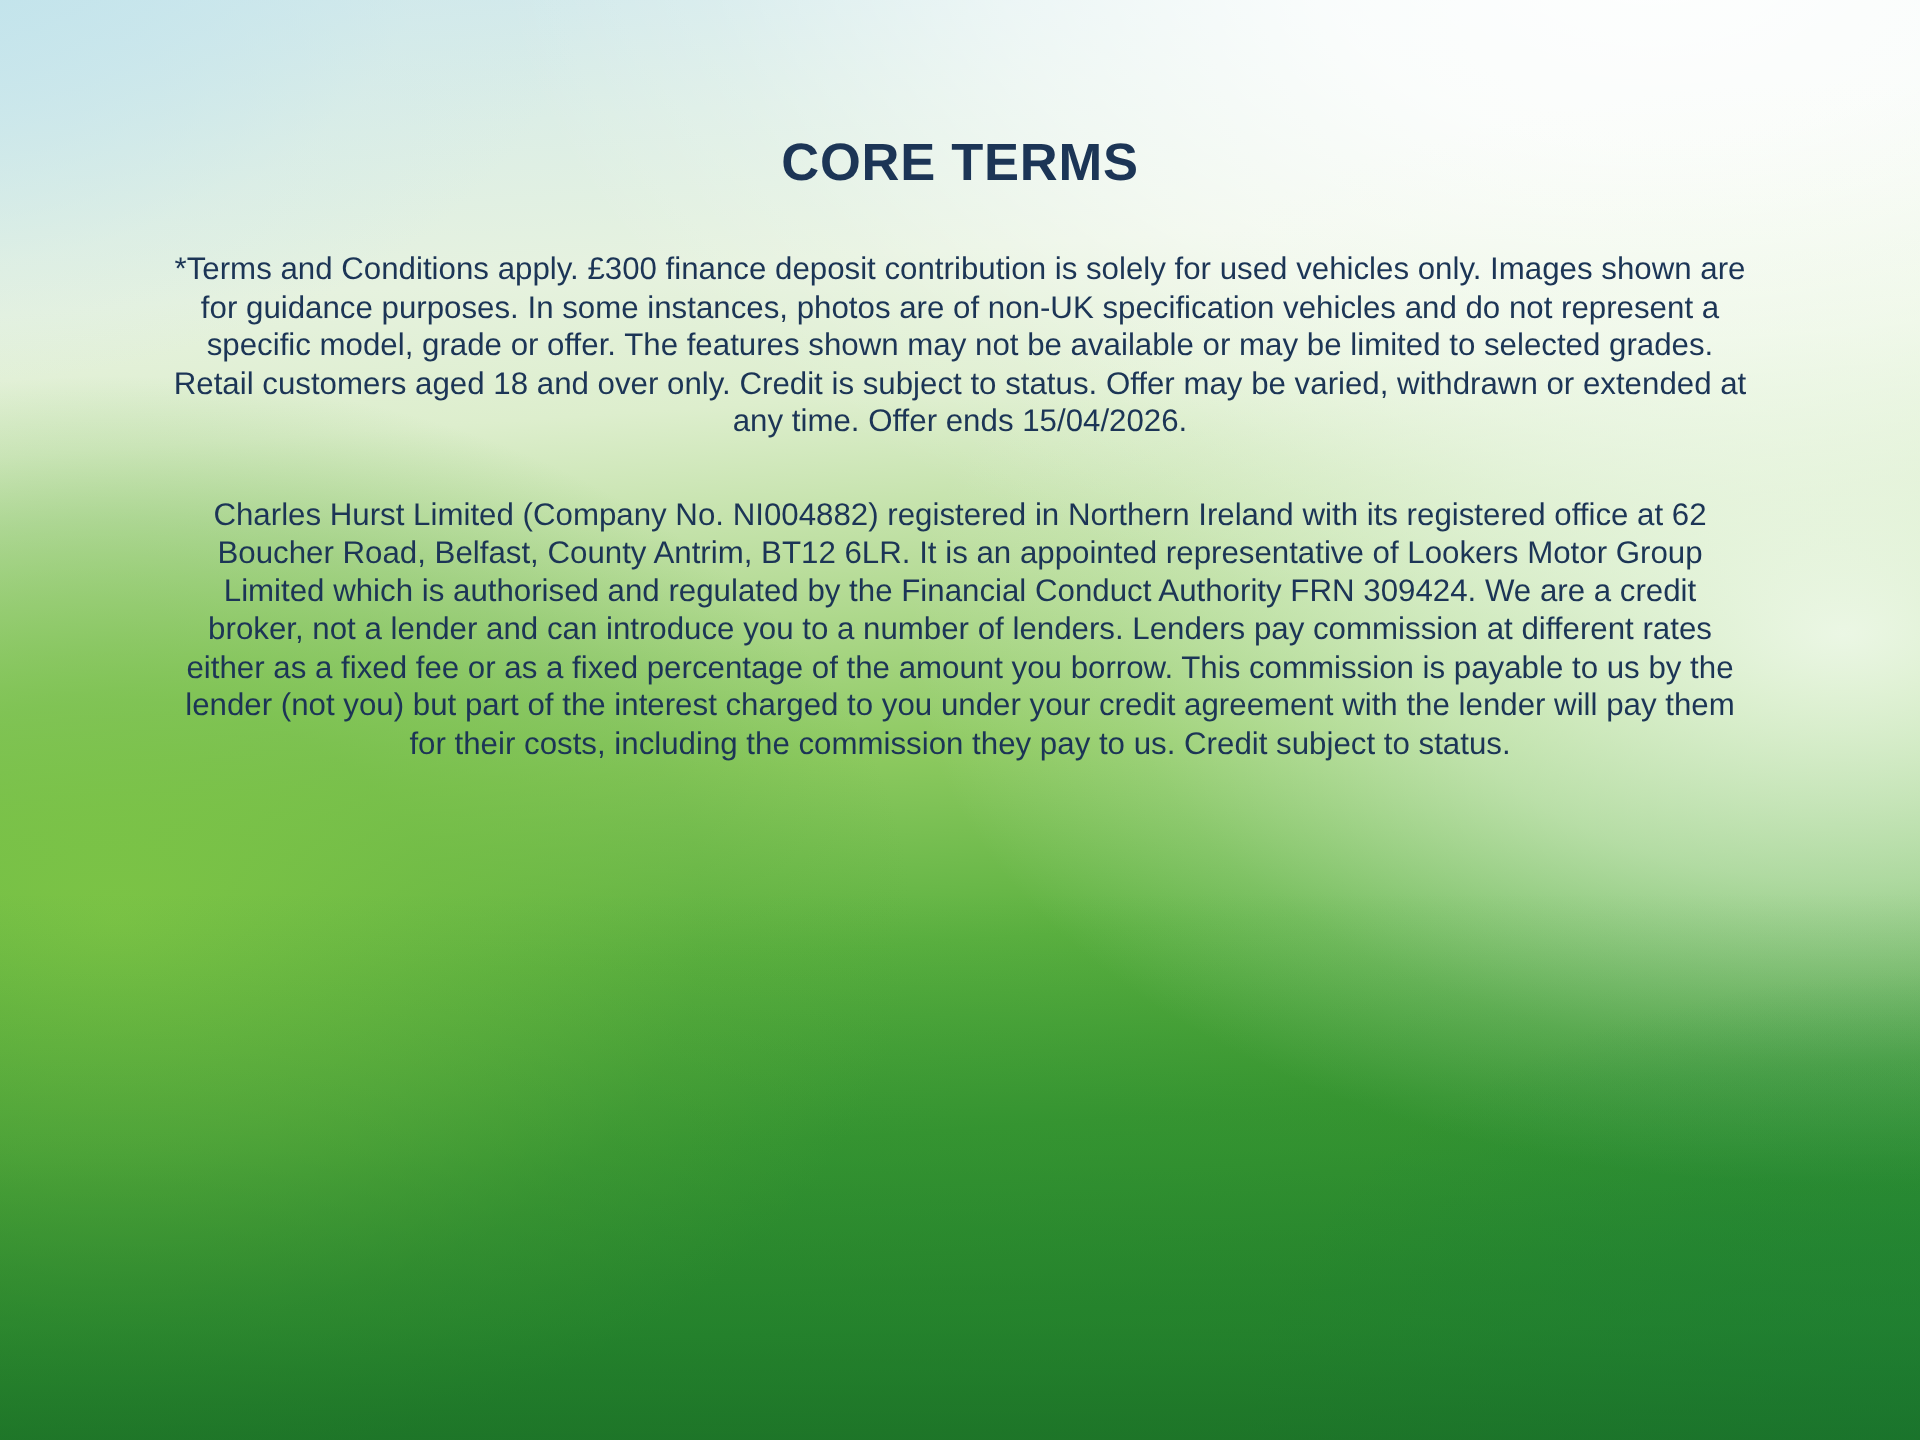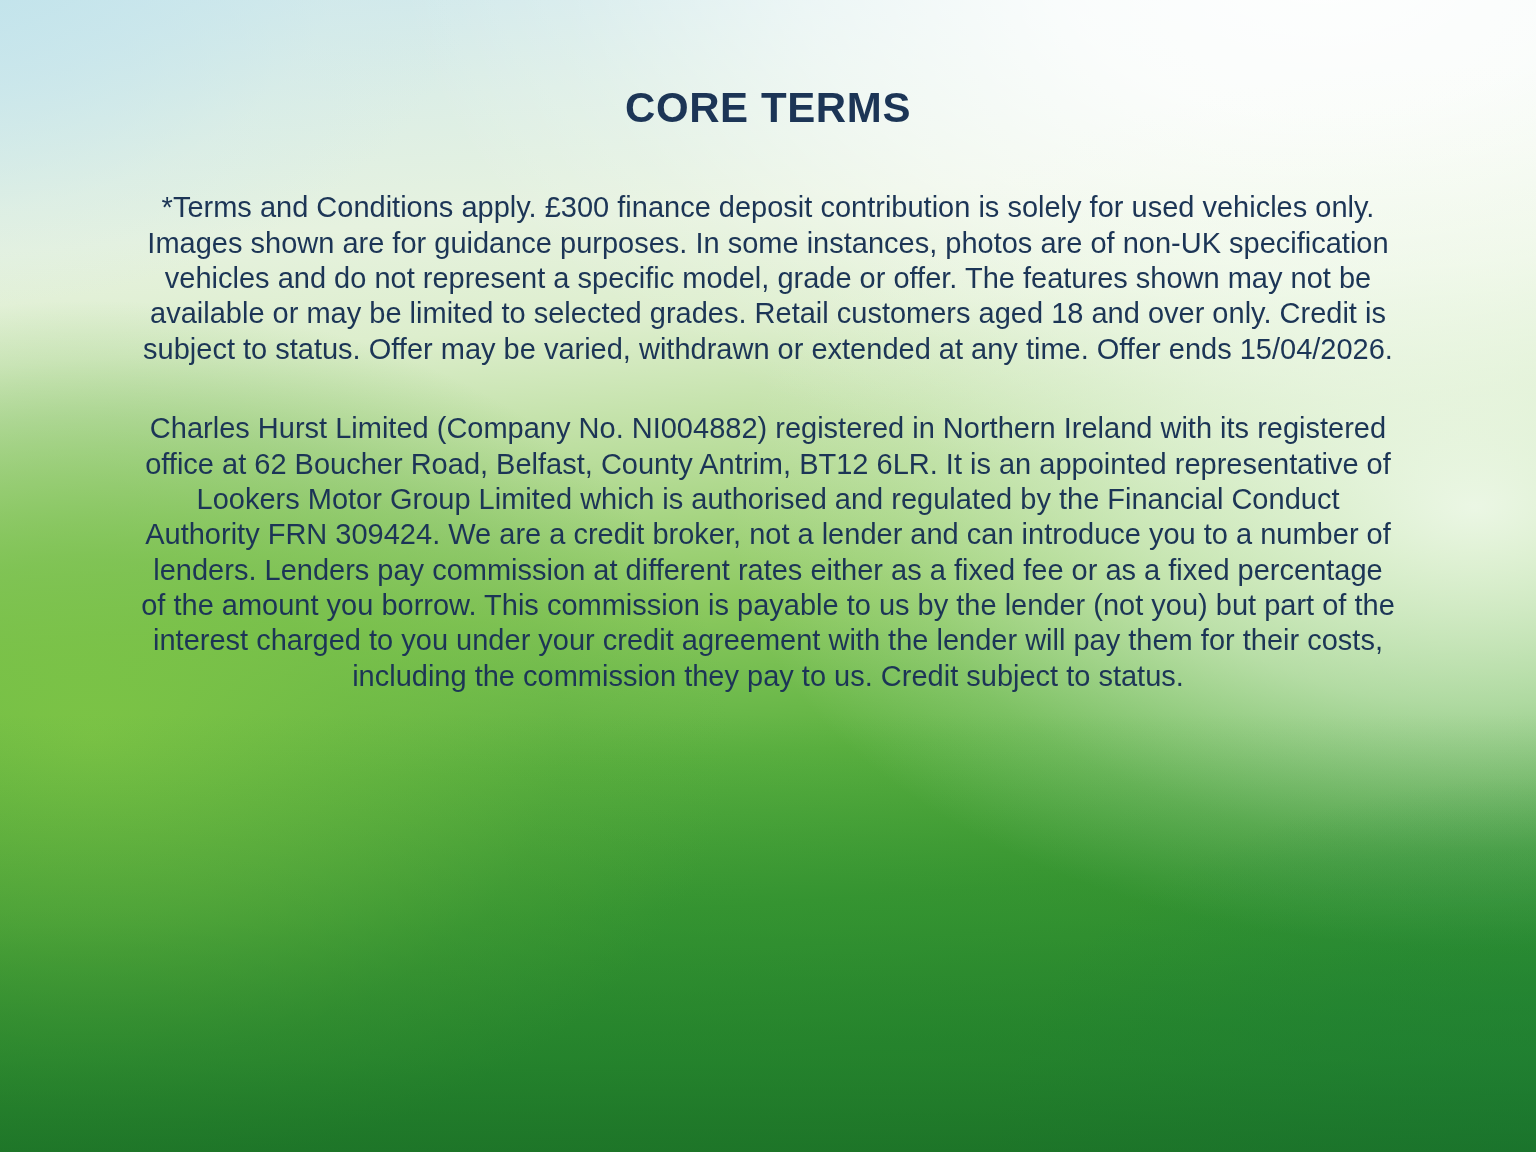--- a/index.html
+++ b/index.html
@@ -94,33 +94,33 @@
   #content {
     position: absolute;
     left: 0;
     top: 0;
     width: 1536px;
     text-align: center;
   }
 
   #page-title {
     margin: 0;
-    padding-top: 84px;
+    padding-top: 106px;
     font-size: 42px;
     font-weight: bold;
     letter-spacing: 0.6px;
     color: #1c3556;
     line-height: 1.15;
   }
 
   .terms-block {
     width: 1260px;
-    margin: 12px auto;
+    margin: 0 auto;
     color: #1c3556;
-    font-size: 29px;
+    font-size: 25px;
     line-height: 1.22;
     text-align: center;
   }
 
   #para-disclaimer {
     margin: 0;
     padding-top: 46px;
   }
 
   #para-regulatory {

